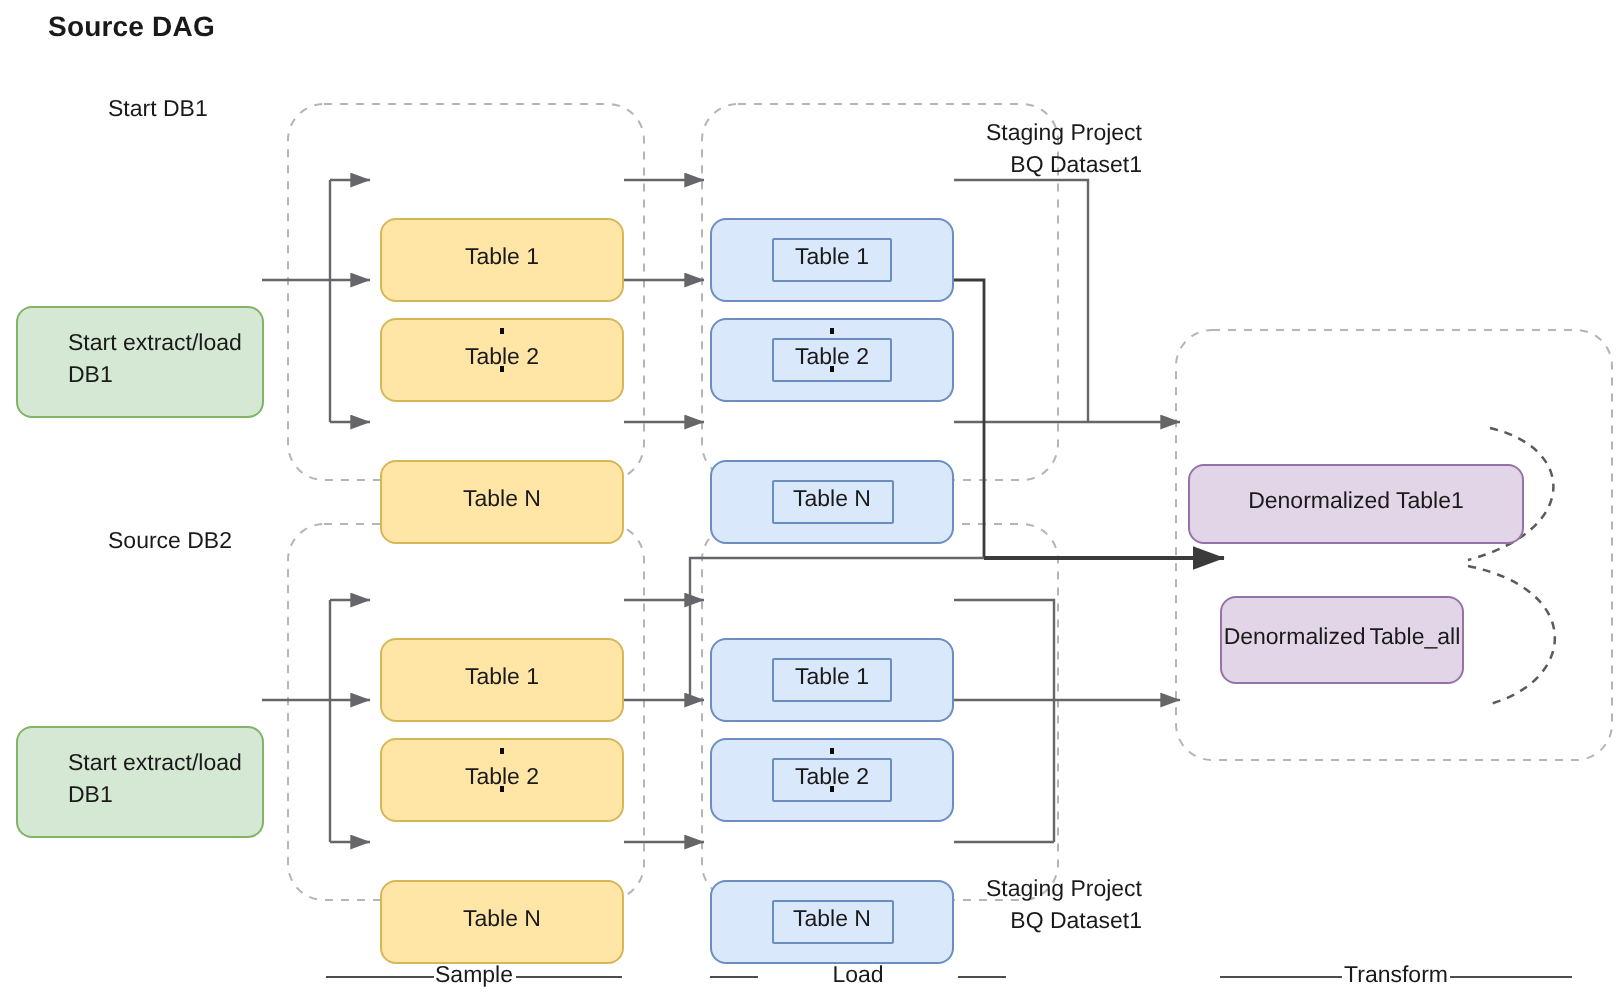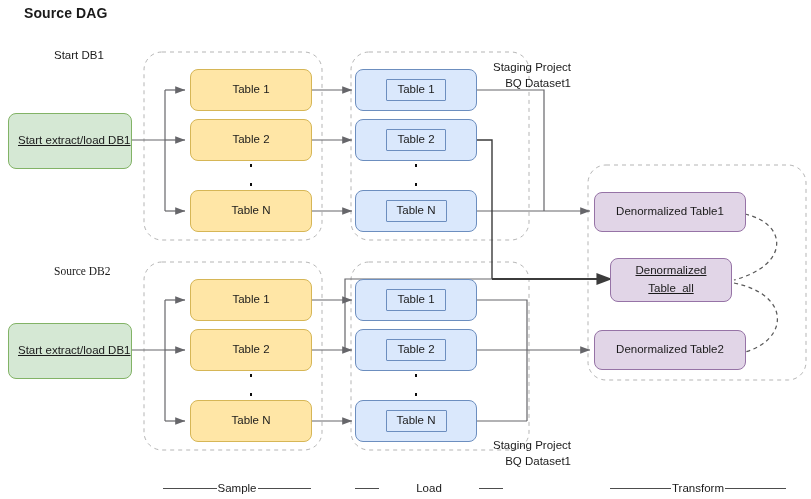--- a/index.html
+++ b/index.html
@@ -1,36 +1,36 @@
 <!DOCTYPE html>
 <html><head>
 <meta charset="utf-8">
 <style>
   html,body{margin:0;padding:0;background:#ffffff;}
   body{width:811px;height:499px;overflow:hidden;font-family:"Liberation Sans",sans-serif;color:#1a1a1a;}
   #stage{position:relative;width:811px;height:499px;}
   #svg-layer{position:absolute;left:0;top:0;width:811px;height:499px;}
   .node{position:absolute;box-sizing:border-box;display:flex;align-items:center;justify-content:center;
-        text-align:center;border-radius:8px;font-size:11.5px;line-height:1.35;}
+        text-align:center;border-radius:8px;font-size:11.5px;line-height:1.35;margin-top:40px;}
   .node.green{background:#d5e8d4;border:1.3px solid #82b366;}
   .node.yellow{background:#ffe6a6;border:1.3px solid #d6b656;}
   .node.blue{background:#dae8fc;border:1.3px solid #6c8ebf;}
   .node.purple{background:#e1d5e7;border:1.3px solid #9673a6;}
-  .node.green{justify-content:flex-start;text-align:left;padding-left:9px;text-decoration:underline;}
+  .node.green{justify-content:flex-start;text-align:left;padding-left:25px;}
   .inner-box{box-sizing:border-box;border:1.2px solid #6c8ebf;background:#dae8fc;
              padding:2px 10px;border-radius:1px;font-size:11.5px;min-width:52px;text-align:center;}
   .label{position:absolute;font-size:11.5px;line-height:1.35;color:#1a1a1a;white-space:pre-line;}
   .label.right{text-align:right;}
   #title{position:absolute;left:24px;top:5px;font-size:14px;font-weight:bold;letter-spacing:0.1px;}
   .dots{position:absolute;display:flex;flex-direction:column;align-items:center;justify-content:space-between;}
   .dots i{display:block;width:2.6px;height:2.6px;background:#0b0b0b;}
   .phase{position:absolute;display:flex;align-items:center;font-size:11.5px;}
   .phase .ln{height:1px;background:#4d4d4d;flex:1 1 auto;}
   .phase .tx{padding:0 1px;white-space:nowrap;}
-  .two-line{flex-direction:column;justify-content:center;gap:2px;text-decoration:underline;}
+  .two-line{justify-content:center;gap:2px;}
 </style>
 </head>
 <body>
 
 <div id="stage">
 
   <div id="title">Source DAG</div>
 
   <svg id="svg-layer" viewBox="0 0 811 499">
     <defs>
@@ -103,21 +103,21 @@
       <path d="M492,279 L612,279" marker-end="url(#arwd)"></path>
     </g>
 
     <g fill="none" stroke="#5a5a5a" stroke-width="1.25" stroke-dasharray="4,3.5">
       <path d="M745,214 C788,224 790,265 734,280"></path>
       <path d="M734,283 C792,295 788,340 745,352"></path>
     </g>
   </svg>
 
   <div class="label" style="left:54px;top:48px;">Start DB1</div>
-  <div class="label" style="left:54px;top:264px;font-family:Liberation Serif, serif;">Source DB2</div>
+  <div class="label" style="left:54px;top:264px;">Source DB2</div>
   <div class="label right" style="left:416px;top:60px;width:155px;">Staging Project
 BQ Dataset1</div>
   <div class="label right" style="left:416px;top:438px;width:155px;">Staging Project
 BQ Dataset1</div>
 
   <div class="node green" style="left:8px;top:113px;width:124px;height:56px;">Start extract/load
 DB1</div>
   <div class="node green" style="left:8px;top:323px;width:124px;height:56px;">Start extract/load
 DB1</div>
 
@@ -158,28 +158,27 @@
     <span class="inner-box">Table 2</span>
   </div>
   <div class="node blue" style="left:355px;top:400px;width:122px;height:42px;">
     <span class="inner-box">Table N</span>
   </div>
   <div class="dots" style="left:414px;top:374px;width:4px;height:22px;">
     <i></i>
       <i></i>
   </div>
 
-  <div class="node purple" style="left:594px;top:192px;width:152px;height:40px;">Denormalized Table1</div>
+  <div class="node purple" style="left:594px;top:192px;width:168px;height:40px;">Denormalized Table1</div>
 
   <div class="node purple two-line" style="left:610px;top:258px;width:122px;height:44px;">
     <span>Denormalized</span>
     <span>Table_all</span>
   </div>
 
-  <div class="node purple" style="left:594px;top:330px;width:152px;height:40px;">Denormalized Table2</div>
 
   <div class="phase" style="left:163px;top:482px;width:148px;">
     <span class="ln"></span>
     <span class="tx">Sample</span>
     <span class="ln"></span>
   </div>
   <div class="phase" style="left:355px;top:482px;width:148px;gap:36px;">
     <span class="ln"></span>
     <span class="tx">Load</span>
     <span class="ln"></span>

